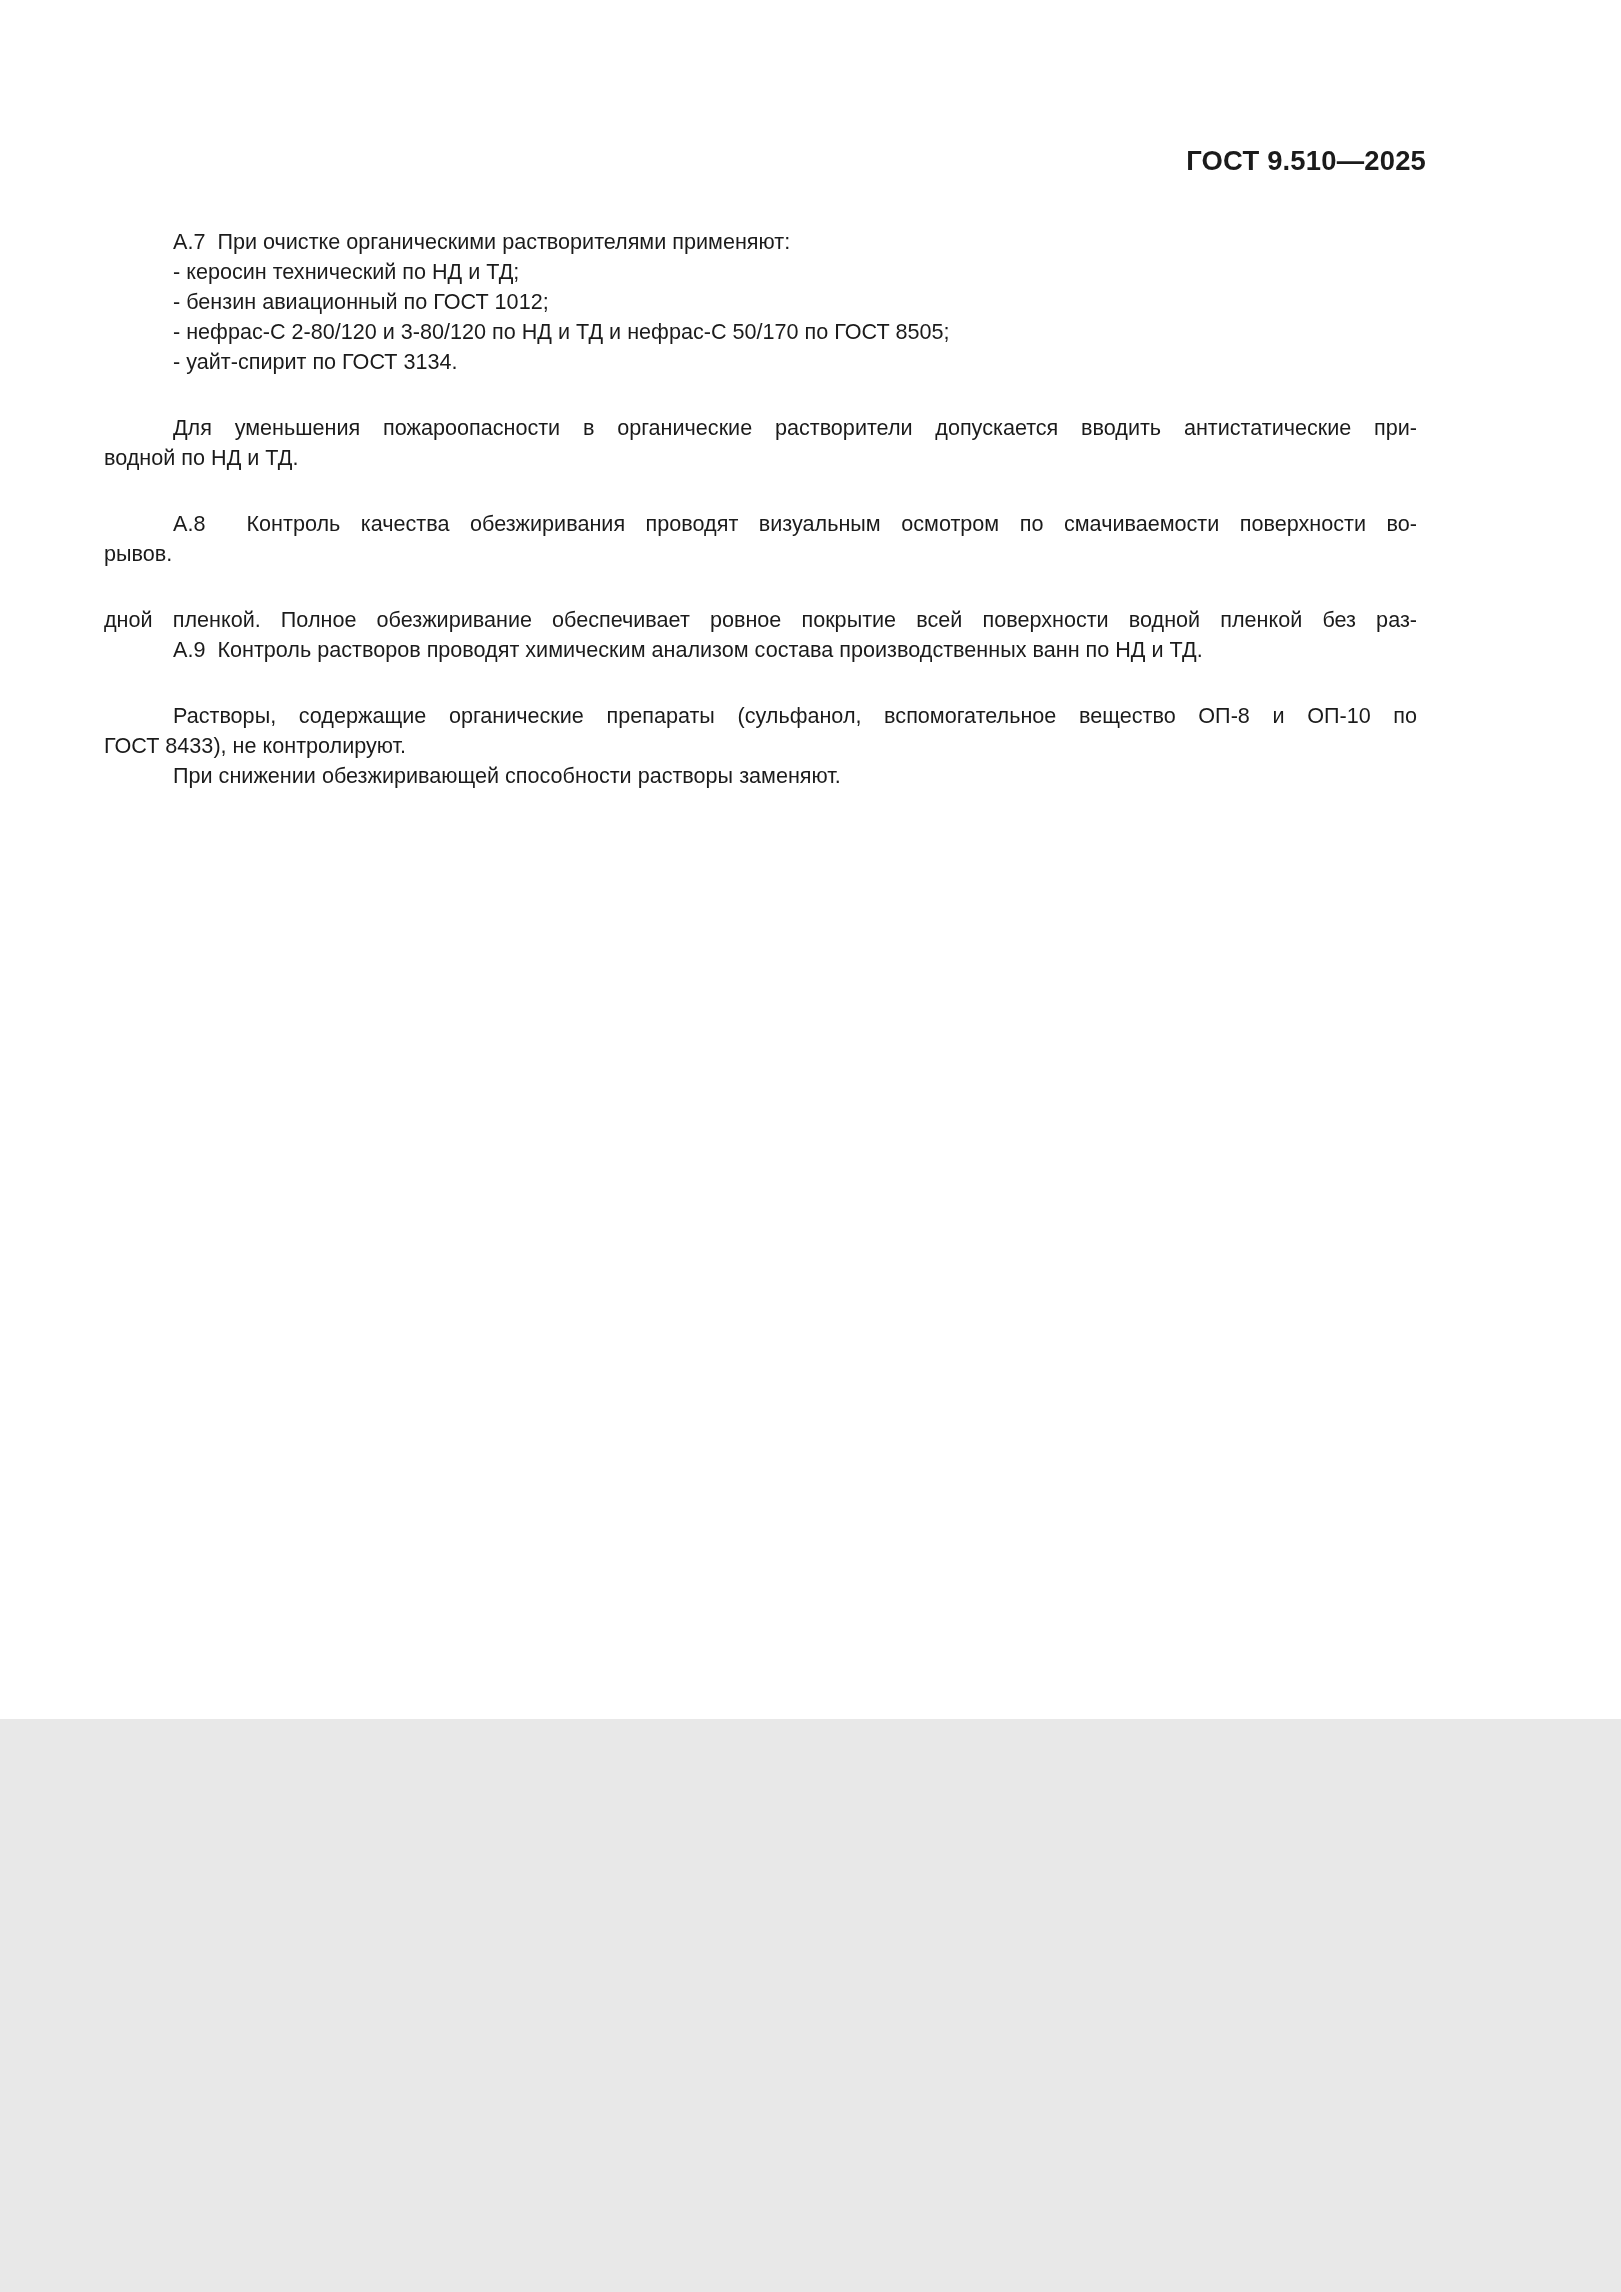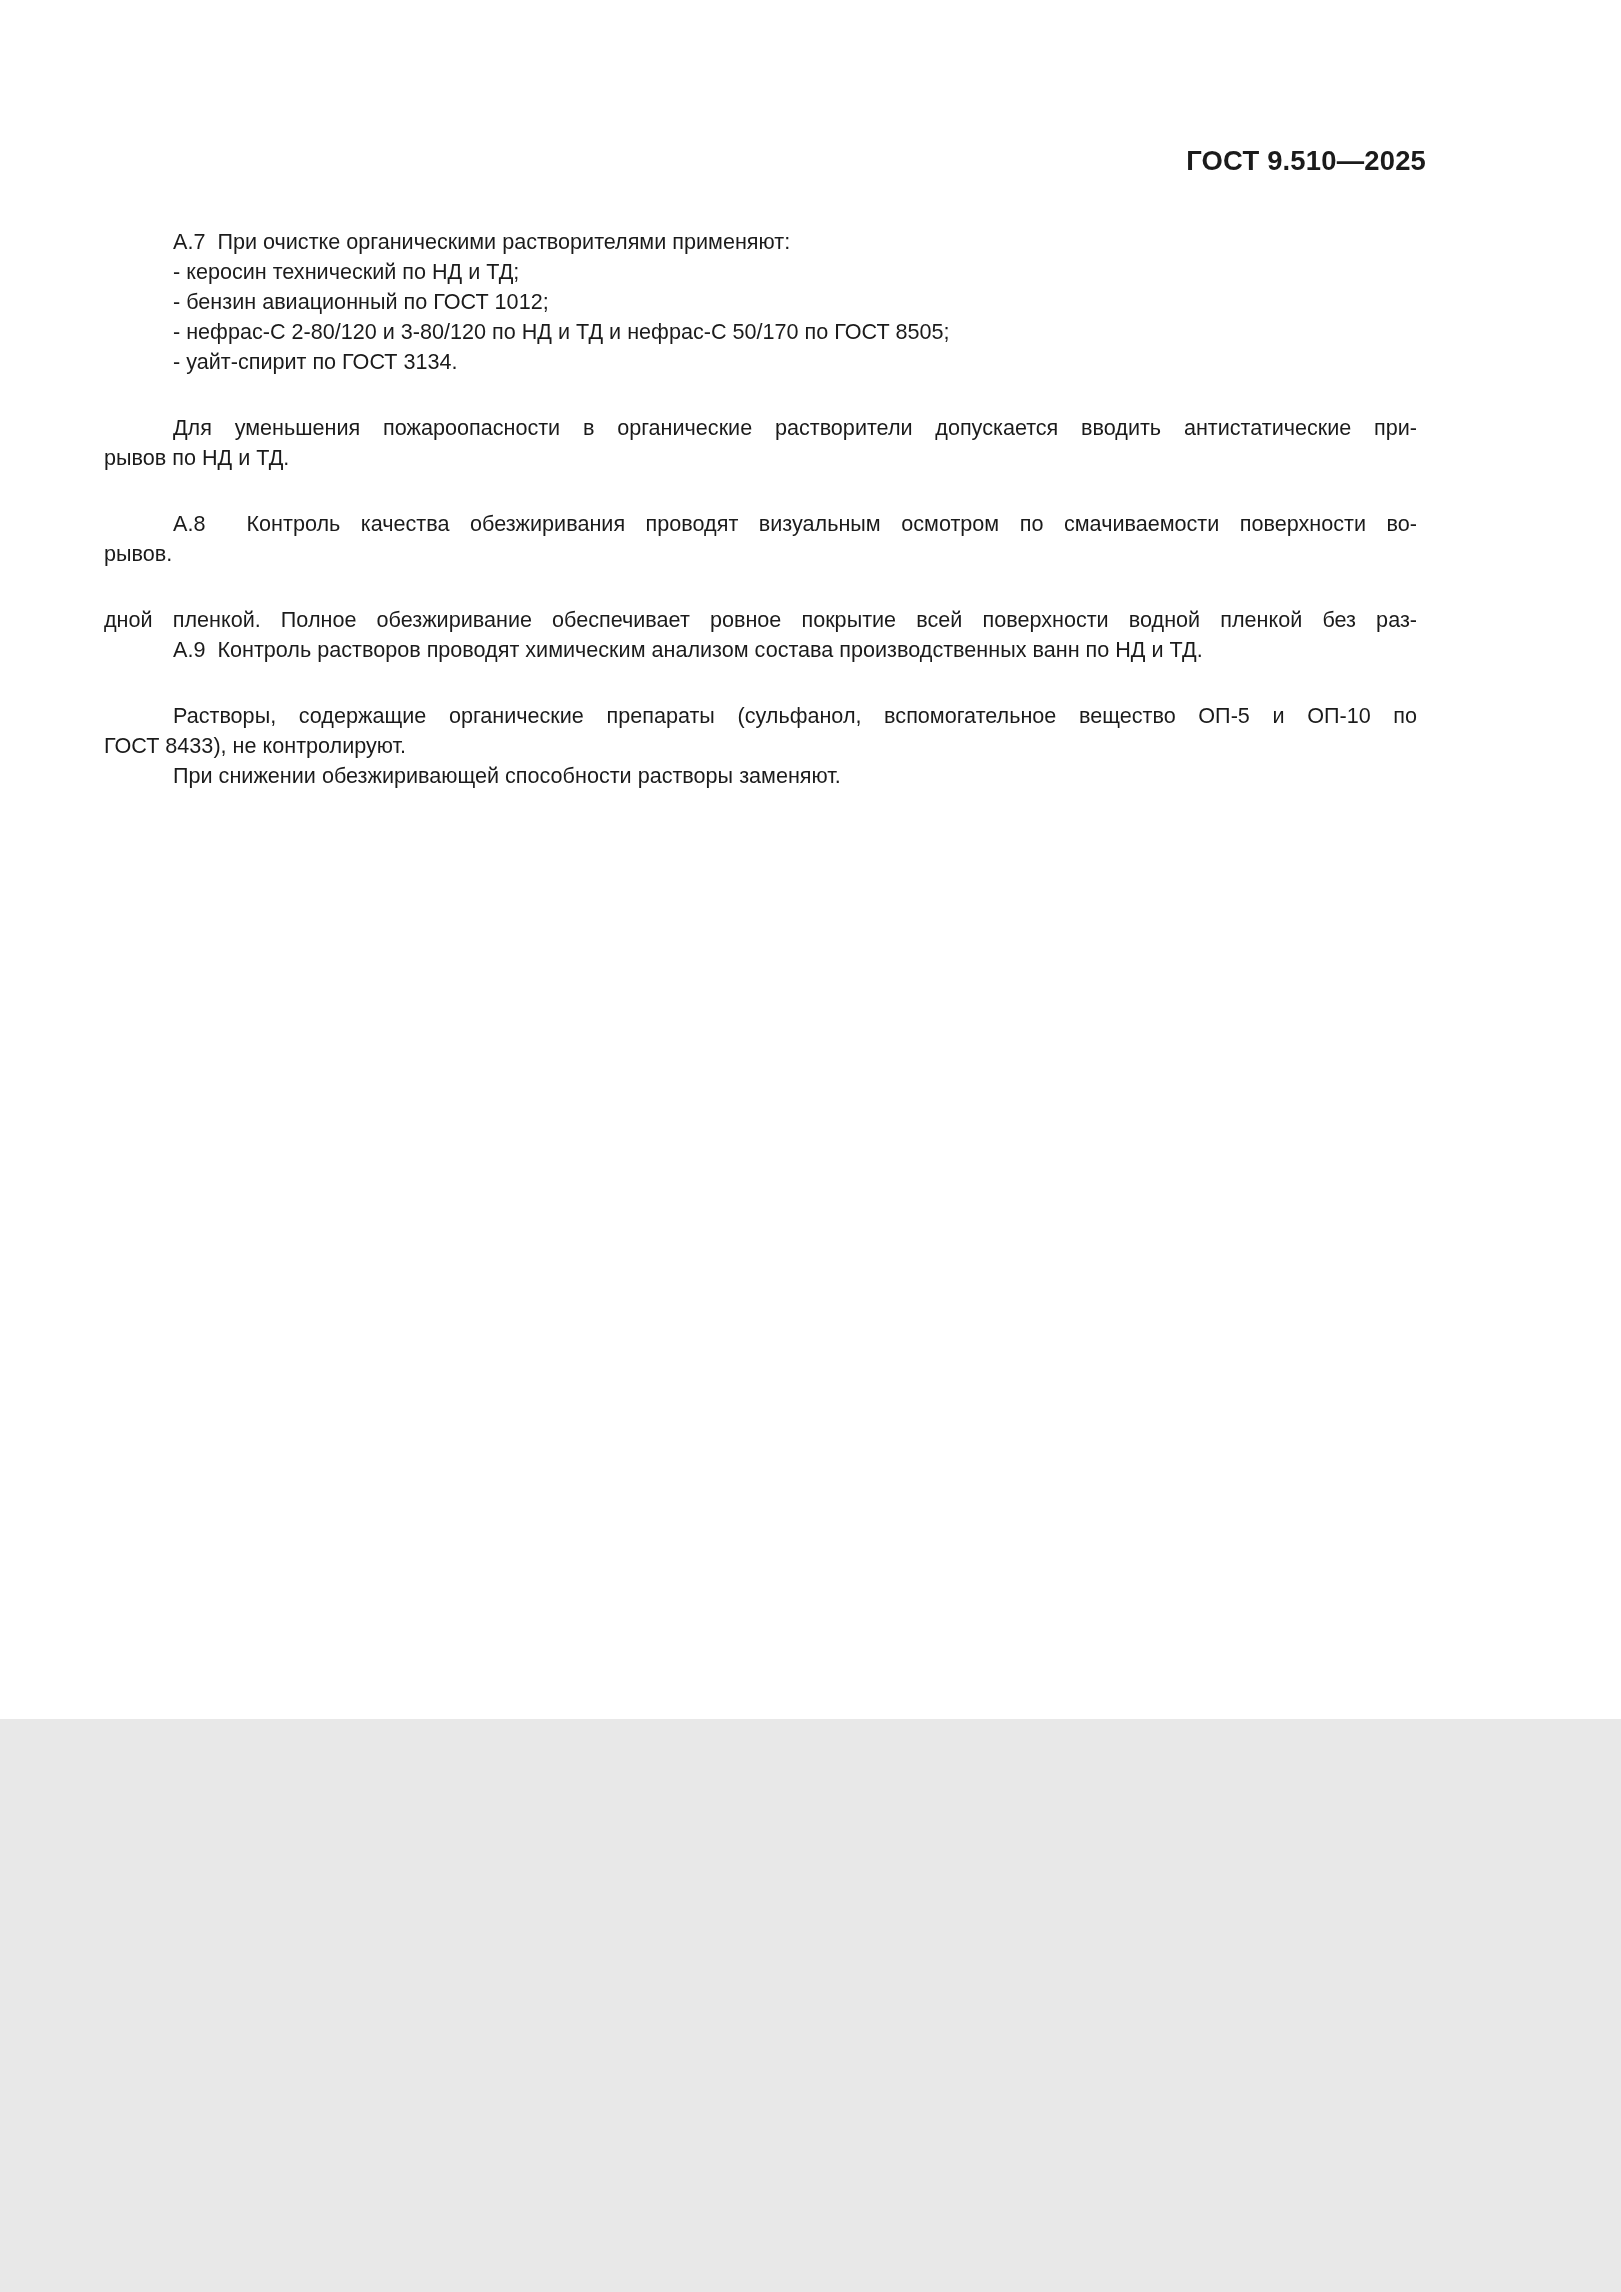--- a/index.html
+++ b/index.html
@@ -59,25 +59,25 @@
 <div class="page">
   <div class="doc-header">ГОСТ 9.510—2025</div>
 
   <div class="doc-body">
       <div class="line indent">А.7&nbsp; При очистке органическими растворителями применяют:</div>
       <div class="line indent">- керосин технический по НД и ТД;</div>
       <div class="line indent">- бензин авиационный по ГОСТ 1012;</div>
       <div class="line indent">- нефрас-С 2-80/120 и 3-80/120 по НД и ТД и нефрас-С 50/170 по ГОСТ 8505;</div>
       <div class="line indent">- уайт-спирит по ГОСТ 3134.</div>
       <div class="line indent justify">Для уменьшения пожароопасности в органические растворители допускается вводить антистатические при-</div>
-      <div class="line">рывов по НД и ТД.</div>
+      <div class="line">водной по НД и ТД.</div>
       <div class="line indent justify">А.8&nbsp; Контроль качества обезжиривания проводят визуальным осмотром по смачиваемости поверхности во-</div>
       <div class="line">рывов.</div>
       <div class="line justify">дной пленкой. Полное обезжиривание обеспечивает ровное покрытие всей поверхности водной пленкой без раз-</div>
       <div class="line indent">А.9&nbsp; Контроль растворов проводят химическим анализом состава производственных ванн по НД и ТД.</div>
-      <div class="line indent justify">Растворы, содержащие органические препараты (сульфанол, вспомогательное вещество ОП-5 и ОП-10 по</div>
+      <div class="line indent justify">Растворы, содержащие органические препараты (сульфанол, вспомогательное вещество ОП-8 и ОП-10 по</div>
       <div class="line">ГОСТ 8433), не контролируют.</div>
       <div class="line indent">При снижении обезжиривающей способности растворы заменяют.</div>
     </div>
 
   <div class="page-number">25</div>
 </div>
 
 
 </body></html>

